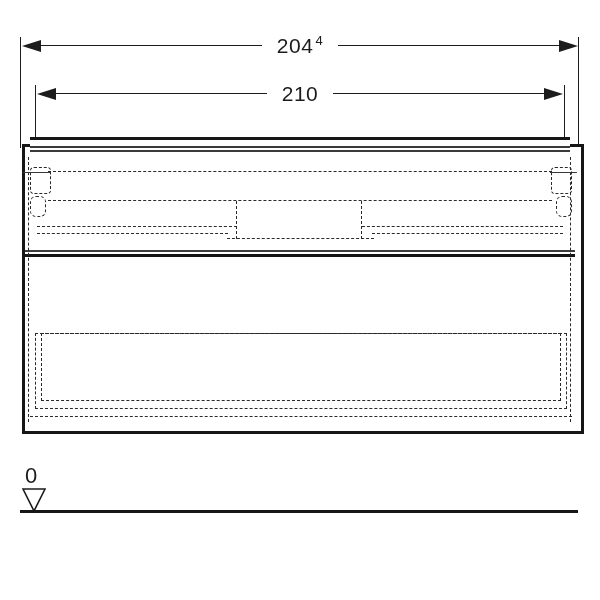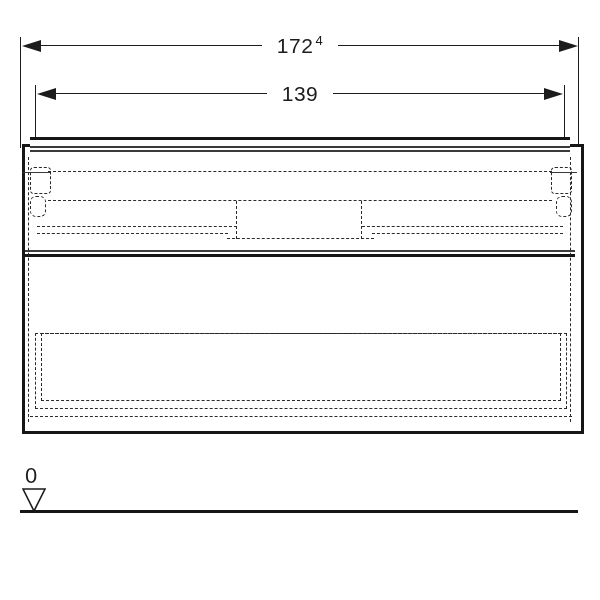--- a/index.html
+++ b/index.html
@@ -30,29 +30,29 @@
 <body>
 
 <div id="canvas">
 
   <div class="abs vline" style="left:20px; top:37px; height:111px;"></div>
   <div class="abs vline" style="left:578px; top:37px; height:111px;"></div>
   <div class="abs arrow-l" style="left:22px; top:40px;"></div>
   <div class="abs arrow-r" style="left:559px; top:40px;"></div>
   <div class="abs hline" style="left:38px; top:45px; width:224px;"></div>
   <div class="abs hline" style="left:338px; top:45px; width:224px;"></div>
-  <div class="abs dim-label" style="left:258px; top:33px; width:84px;"><span>172</span><sup>4</sup></div>
+  <div class="abs dim-label" style="left:258px; top:33px; width:84px;"><span>204</span><sup>4</sup></div>
 
   <div class="abs vline" style="left:35px; top:85px; height:107px;"></div>
   <div class="abs vline" style="left:564px; top:85px; height:107px;"></div>
   <div class="abs arrow-l" style="left:37px; top:88px;"></div>
   <div class="abs arrow-r" style="left:544px; top:88px;"></div>
   <div class="abs hline" style="left:53px; top:93px; width:214px;"></div>
   <div class="abs hline" style="left:333px; top:93px; width:212px;"></div>
-  <div class="abs dim-label" style="left:263px; top:82px; width:74px;"><span>139</span></div>
+  <div class="abs dim-label" style="left:263px; top:82px; width:74px;"><span>210</span></div>
 
   <div class="abs" style="left:22px; top:144px; width:556px; height:284px;
        border:3px solid #161616; background:#ffffff; z-index:1;"></div>
 
   <div class="abs" style="left:30px; top:137px; width:540px; height:16px;
        background:#ffffff; border-top:3px solid #161616; z-index:2;">
     <div class="abs" style="left:0; top:6px; width:540px; height:2px; background:#3a3a3a;"></div>
     <div class="abs" style="left:0; top:10px; width:540px; height:2px; background:#3a3a3a;"></div>
   </div>
 

